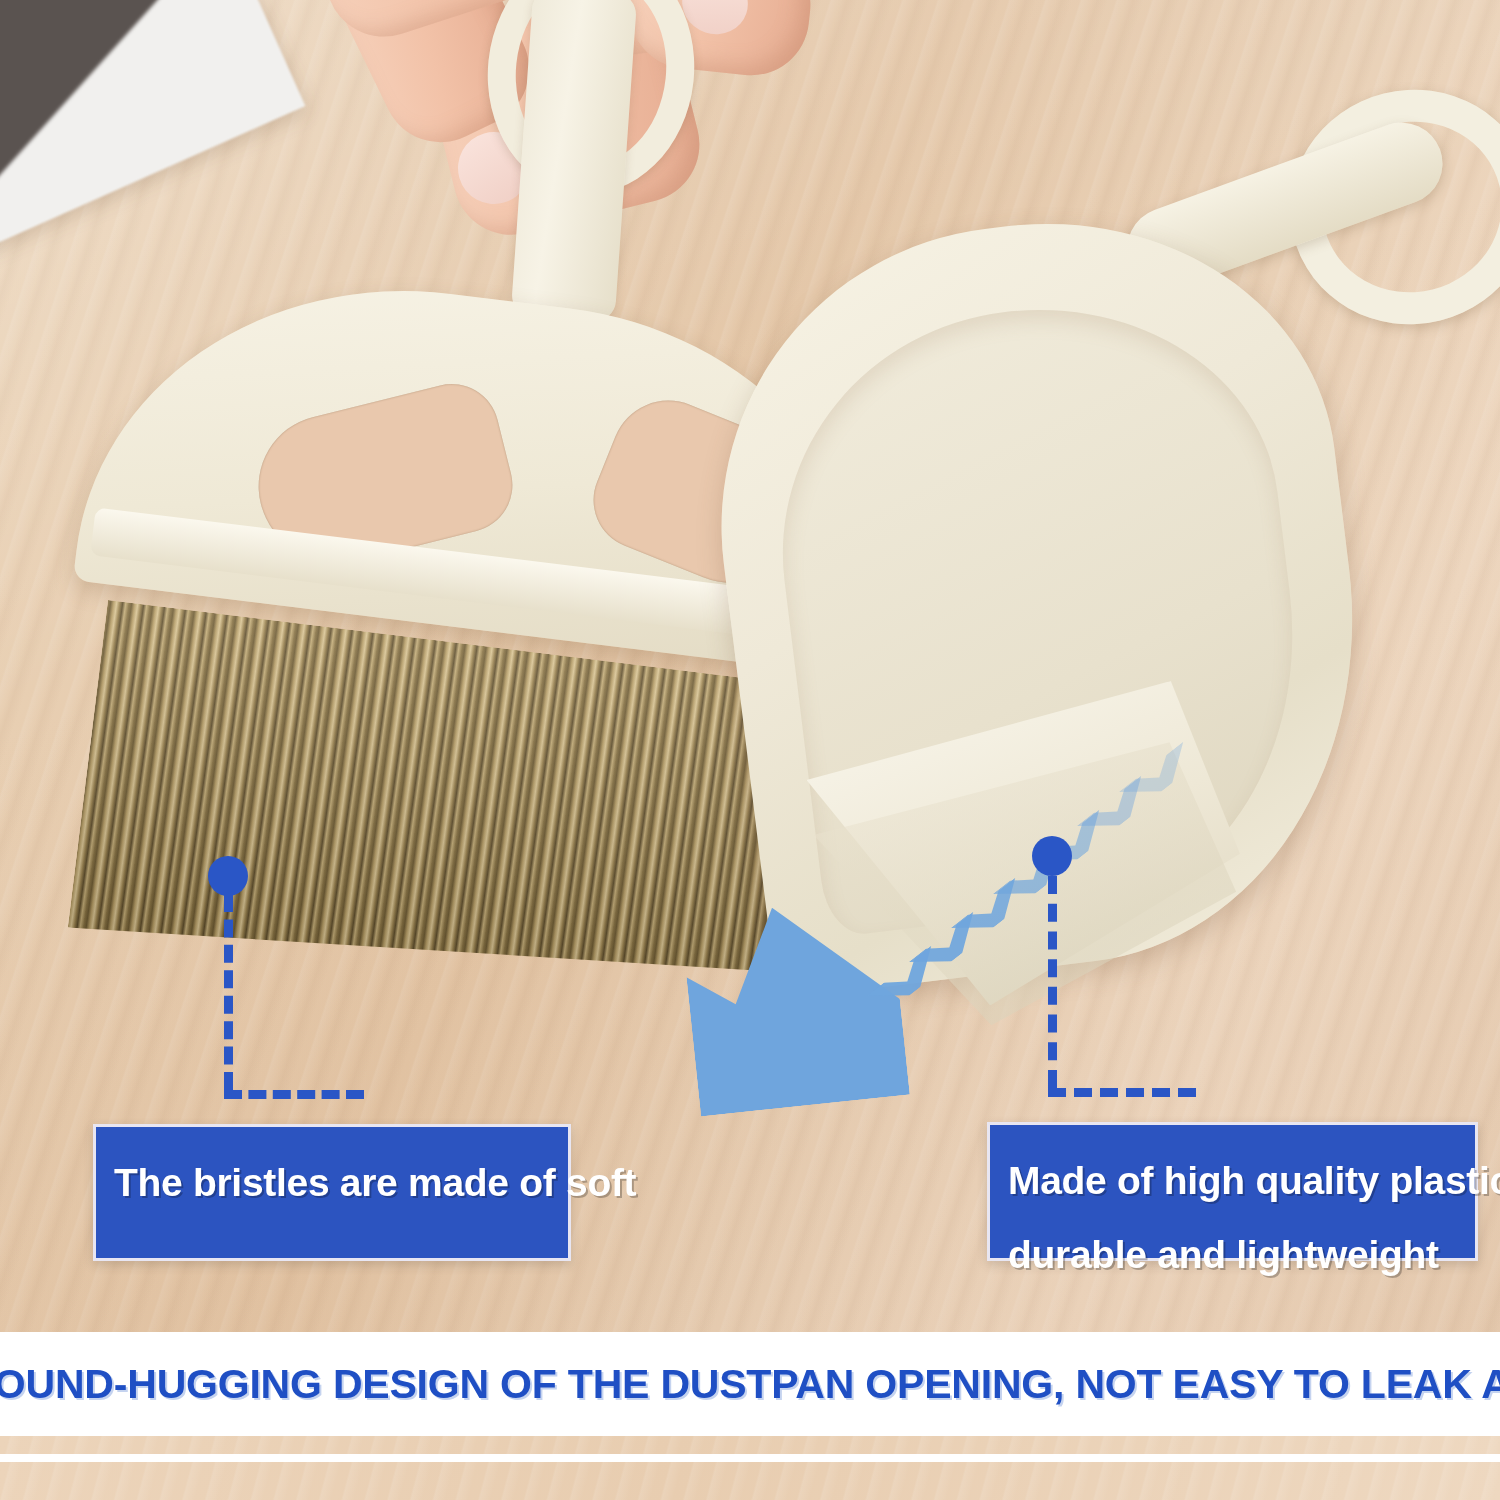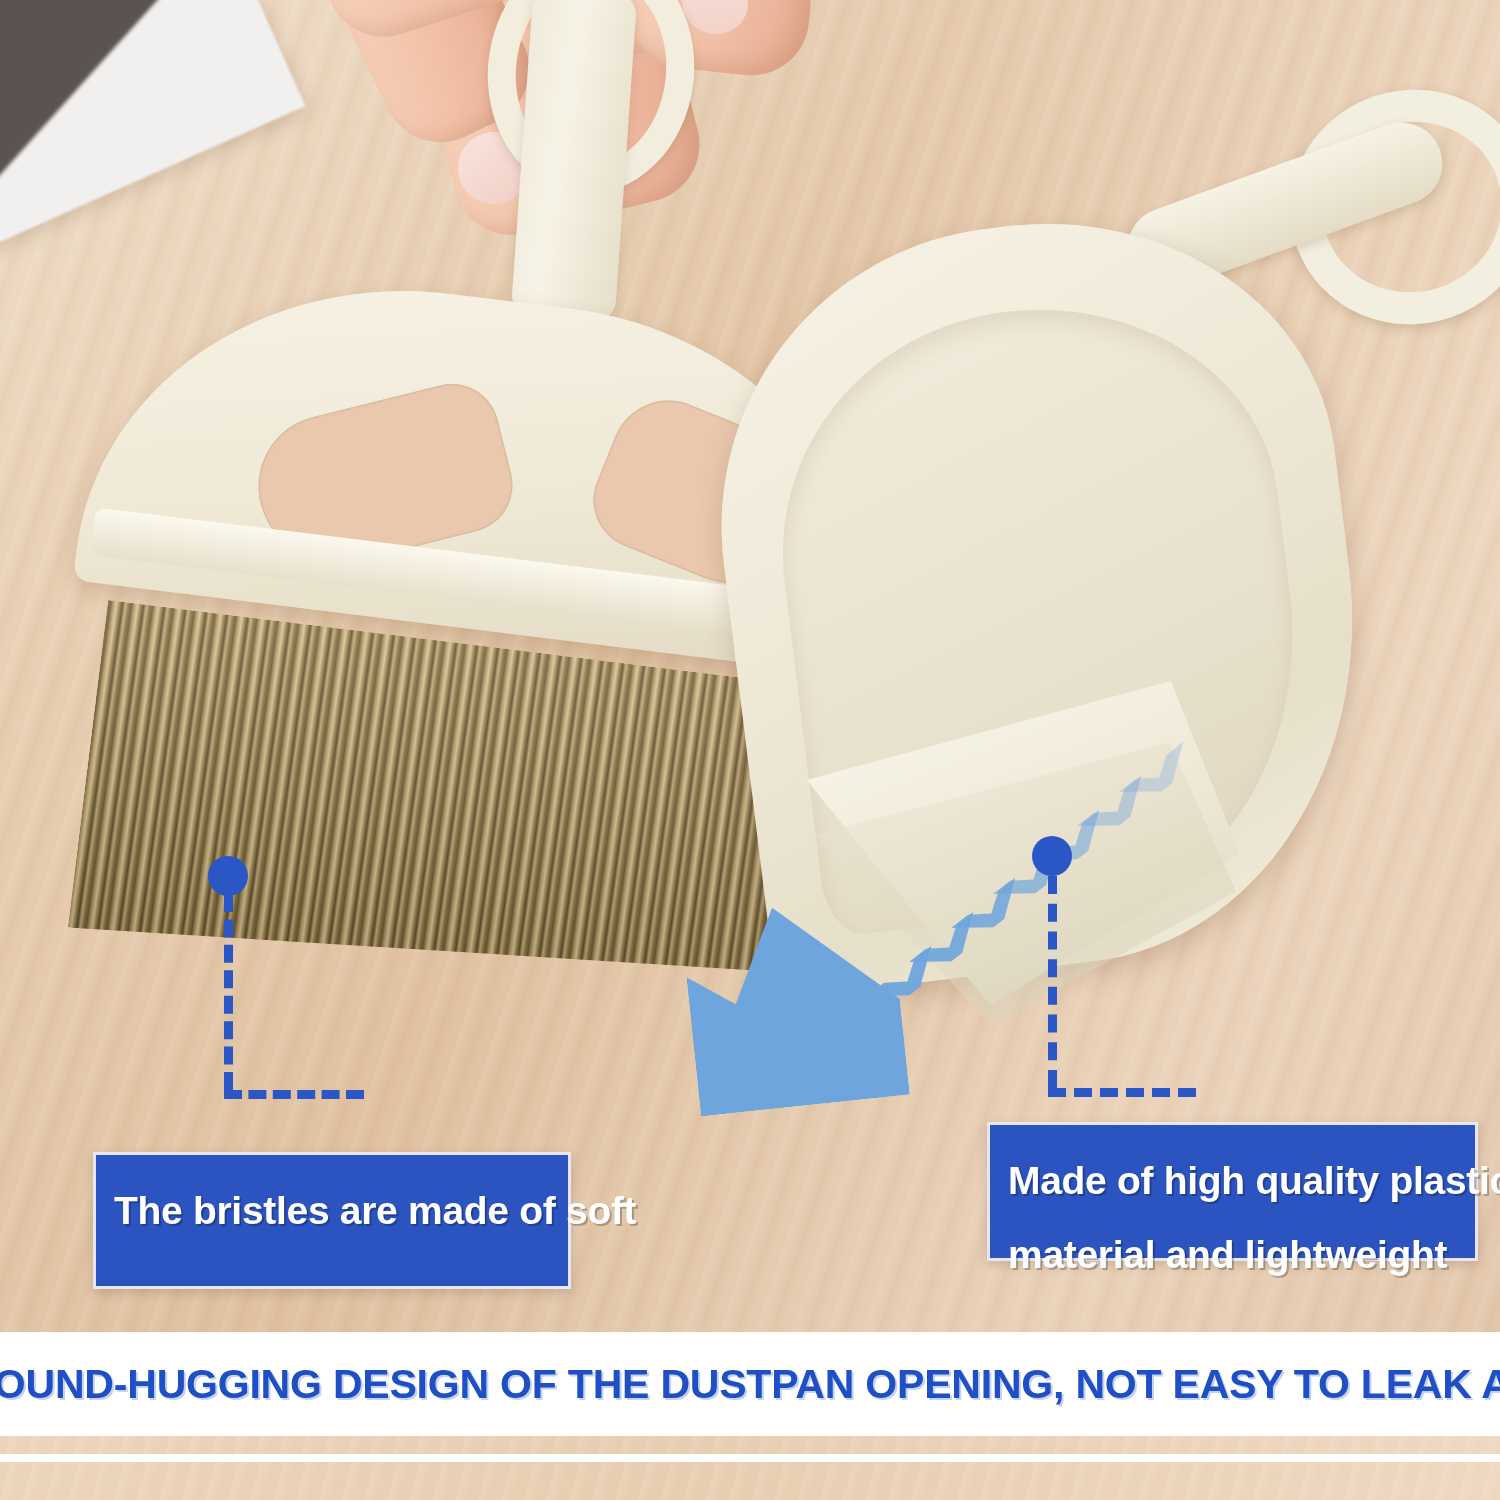--- a/index.html
+++ b/index.html
@@ -279,27 +279,27 @@
 
     <div class="dot" style="left:208px;top:856px;"></div>
     <div class="vline" style="left:224px;top:894px;height:196px;"></div>
     <div class="hline" style="left:224px;top:1090px;width:140px;"></div>
 
     <div class="dot" style="left:1032px;top:836px;"></div>
     <div class="vline" style="left:1048px;top:876px;height:212px;"></div>
     <div class="hline" style="left:1048px;top:1088px;width:148px;"></div>
   </div>
 
-  <div class="callout-box" style="left:93px;top:1124px;width:478px;height:137px;margin-top:28px;">
+  <div class="callout-box" style="left:93px;top:1124px;width:478px;height:137px;">
     <span class="ln">The bristles are made of soft</span>
   </div>
 
   <div class="callout-box" style="left:987px;top:1122px;width:491px;height:139px;">
     <span class="ln">Made of high quality plastic,</span>
-    <span class="ln">material and lightweight</span>
+    <span class="ln">durable and lightweight</span>
   </div>
 
   <div class="banner">
     <div class="banner-text">GROUND-HUGGING DESIGN OF THE DUSTPAN OPENING, NOT EASY TO LEAK ASH</div>
   </div>
   <div class="strip s1"></div>
   <div class="gap g1"></div>
   <div class="strip s2"></div>
 
 </div>

